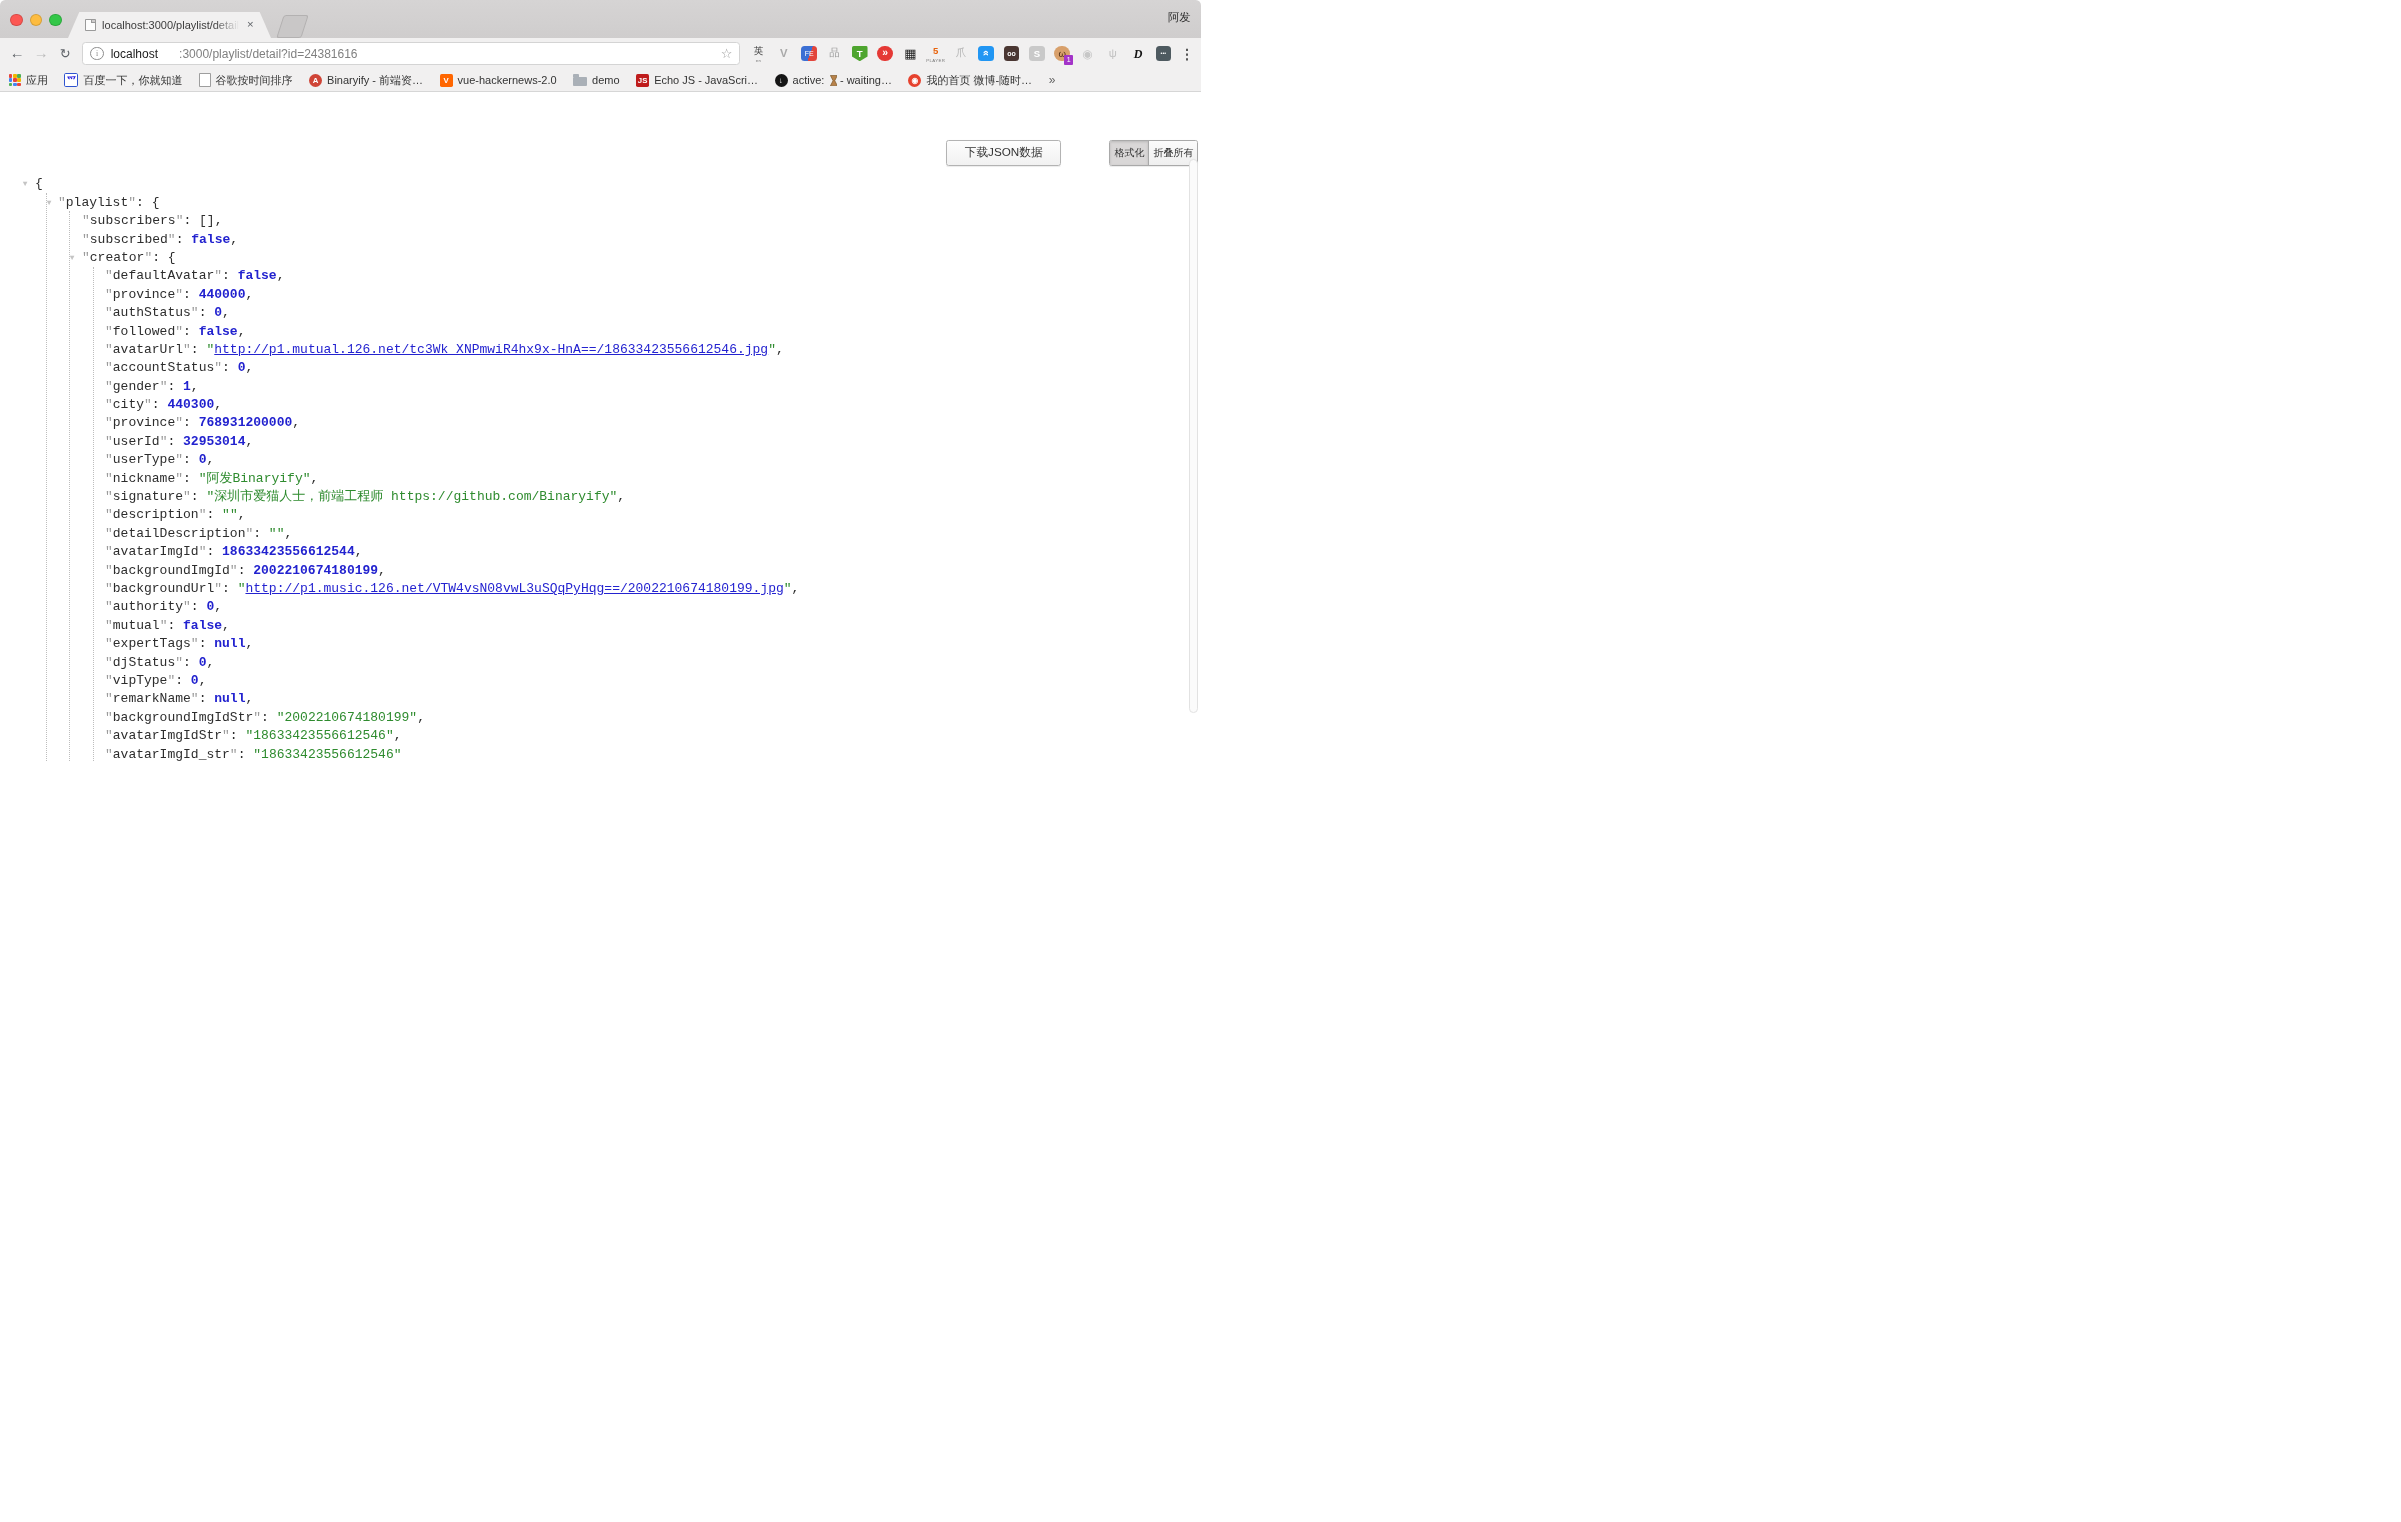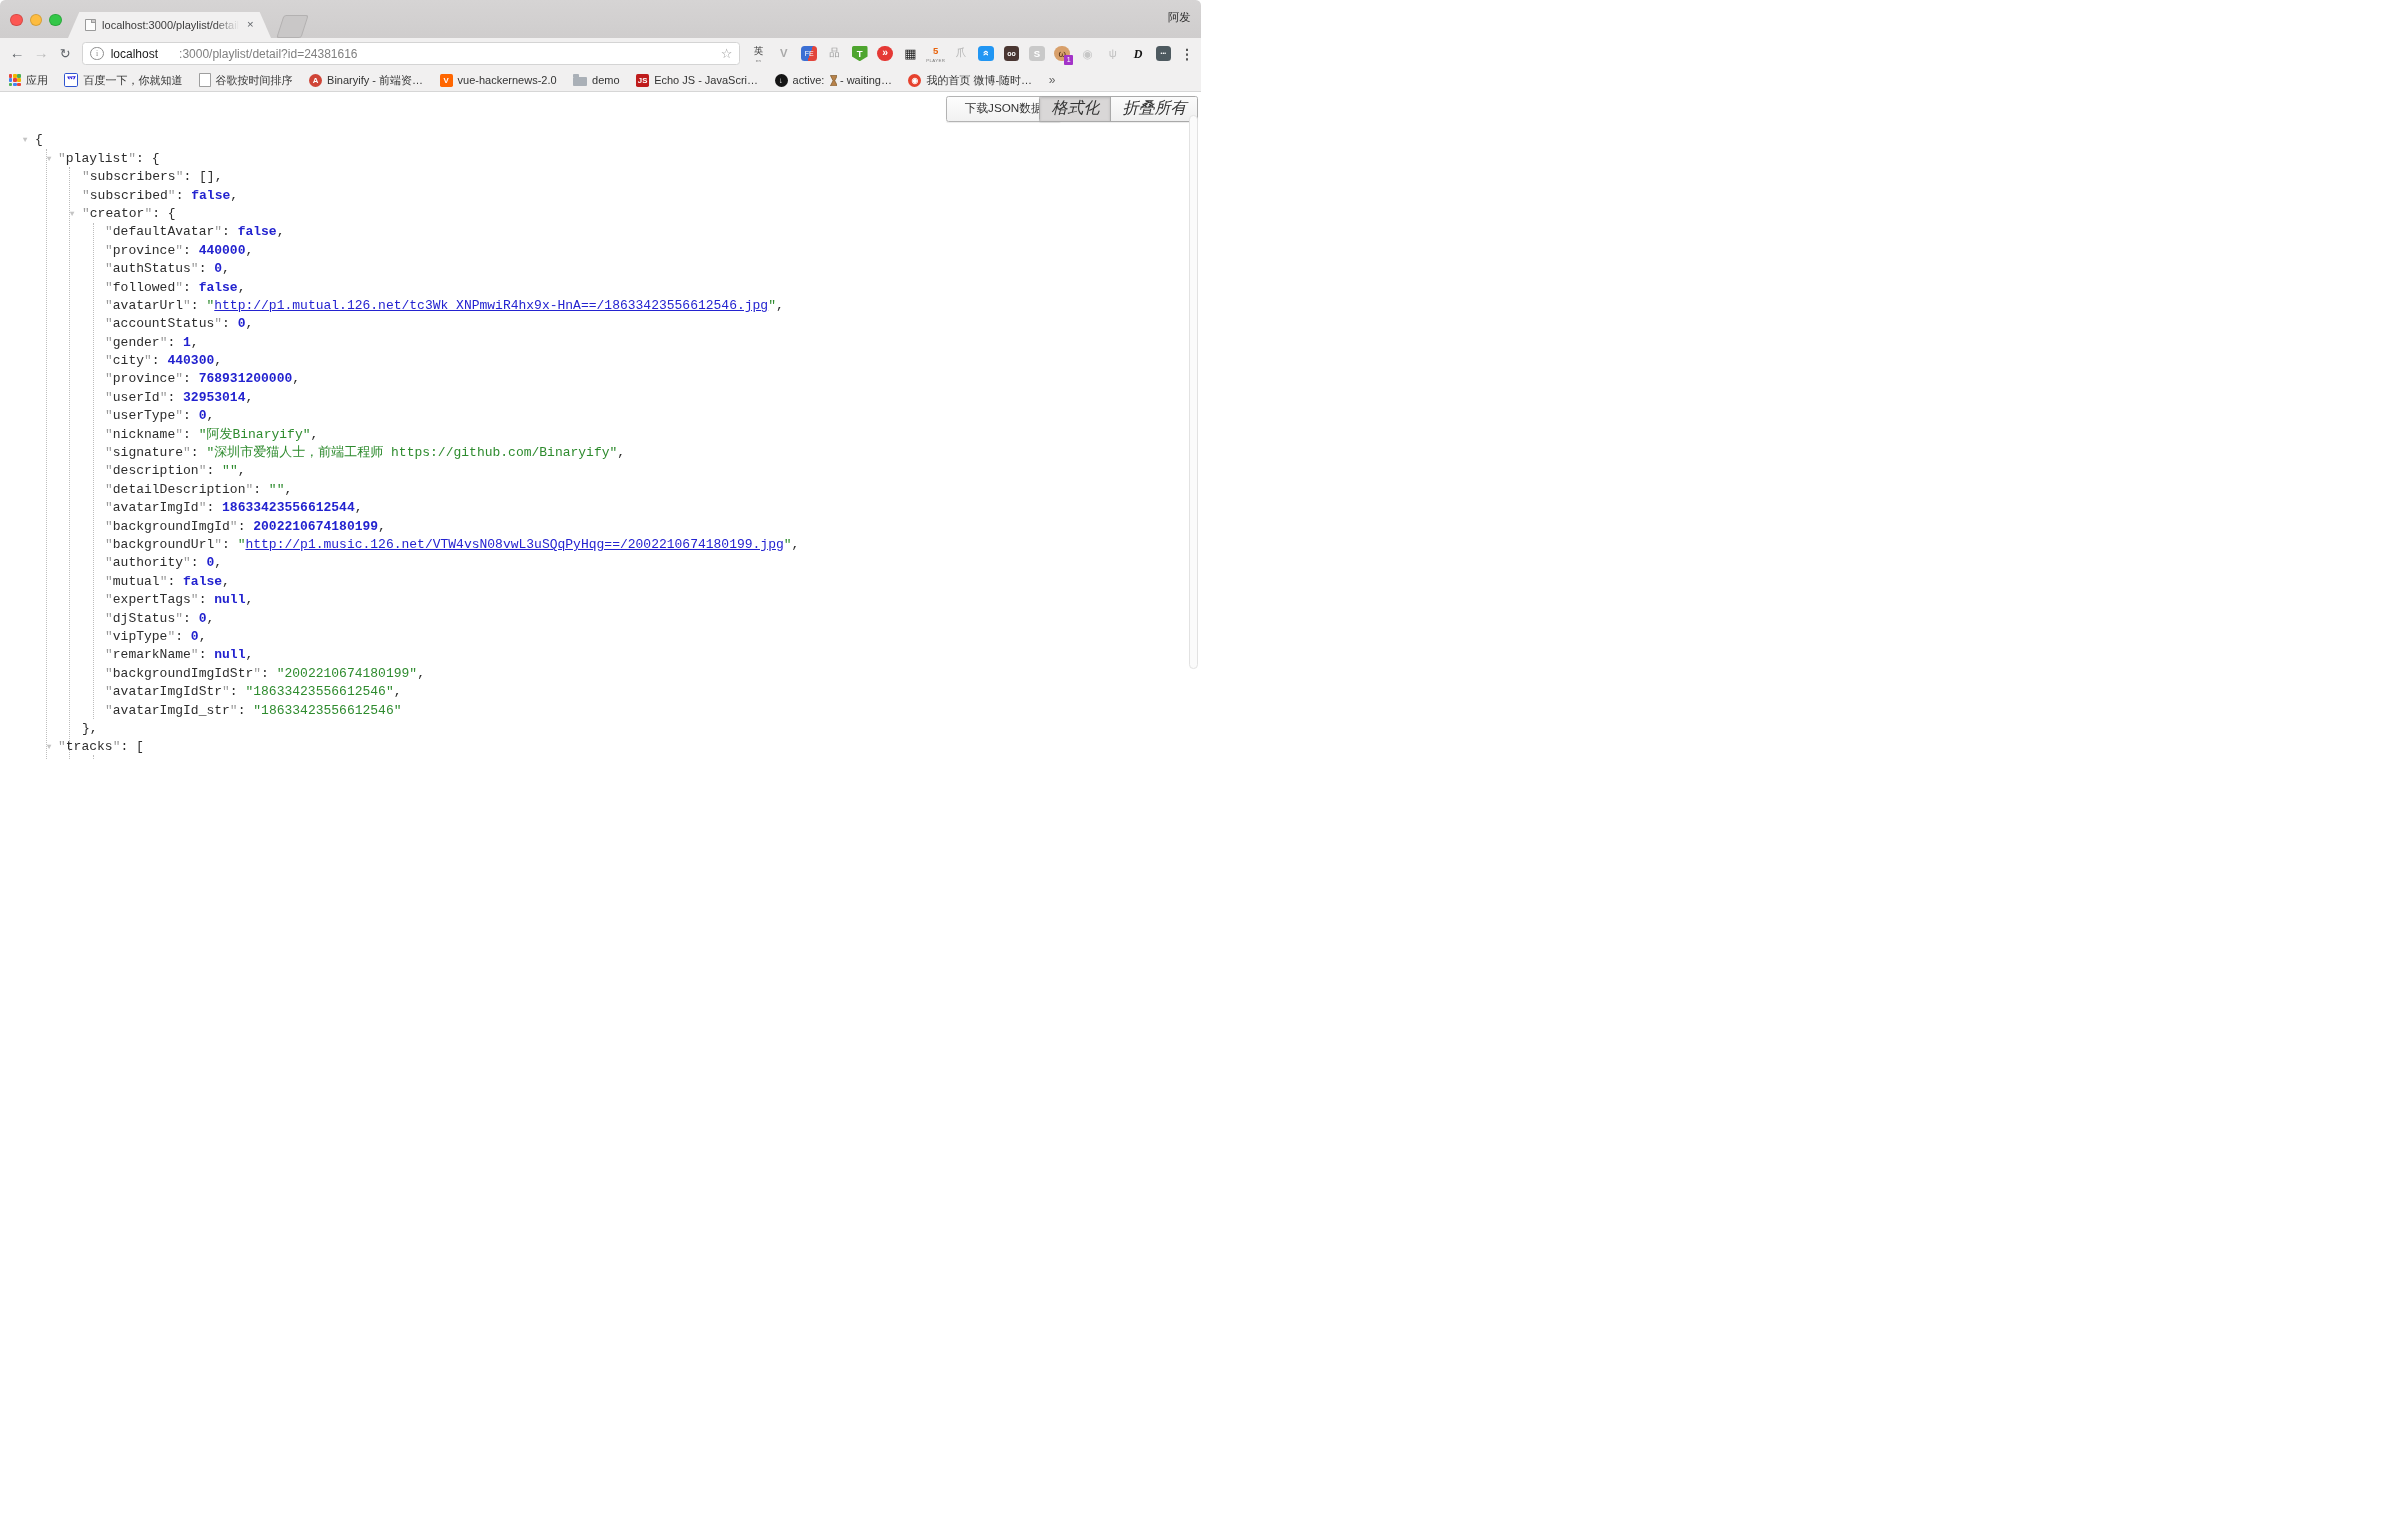--- a/index.html
+++ b/index.html
@@ -54,28 +54,28 @@
   .bi.circle{width:13px;height:13px;border-radius:50%;color:#fff;font-size:7.8px;line-height:13px;text-align:center;font-weight:bold;}
   .bi.square{width:13px;height:13px;border-radius:1.7px;color:#fff;font-size:7.8px;line-height:13px;text-align:center;font-weight:bold;}
   .bi.folder{width:14px;height:9.6px;background:#aab0b7;border-radius:0.9px;position:relative;margin-top:2.6px;}
   .bi.folder:before{content:'';position:absolute;top:-2.6px;left:0;width:6px;height:2.6px;background:#aab0b7;border-radius:0.9px 0.9px 0 0;}
   .overflow{margin-left:auto;font-size:12px;color:#666;flex:0 0 auto;}
   .other-bm{display:flex;align-items:center;margin-left:153px;flex:0 0 auto;}
   .other-bm .lbl{margin-left:5.2px;font-size:11px;color:#333;}
   .hg{margin:0 2.6px 0 5.2px;}
 
   
-  .content{position:relative;height:668px;background:#fff;overflow:hidden;}
+  .content{position:relative;height:668px;background:#fff;overflow:hidden;margin-top:44px;}
   .actions{position:absolute;top:3.5px;left:0;right:0;height:33px;}
   .btn{position:absolute;top:0;height:26px;box-sizing:border-box;font-size:11.7px;color:#333;
        background:linear-gradient(#fdfdfd,#f1f1f1);border:0.9px solid #b3b3b3;border-radius:2.6px;
        display:flex;align-items:center;justify-content:center;box-shadow:0 0.9px 0.9px rgba(0,0,0,.08);}
   .btn-download{right:140px;padding:0 17.4px;}
   .seg{position:absolute;top:0;right:2.6px;height:26px;display:flex;border:0.9px solid #a9a9a9;border-radius:2.6px;overflow:hidden;box-shadow:0 0.9px 0.9px rgba(0,0,0,.08);box-sizing:border-box;}
-  .seg .seg-btn{height:100%;display:flex;align-items:center;justify-content:center;font-size:16px;color:#333;padding:0 11px;box-sizing:border-box;font-style:italic;}
+  .seg .seg-btn{height:100%;display:flex;align-items:center;justify-content:center;font-size:10px;color:#333;padding:0 4px;box-sizing:border-box;}
   .seg .pressed{background:#d9d7d7;box-shadow:inset 0 0.9px 2.6px rgba(0,0,0,.15);}
   .seg .plain{background:linear-gradient(#fbfbfb,#efefef);border-left:0.9px solid #a9a9a9;}
 
   
   .json{position:absolute;top:39px;left:0;right:0;bottom:0;overflow:hidden;
         font-family:"Liberation Mono","DejaVu Sans Mono",monospace;font-size:13px;}
   .jl{position:relative;height:18.4px;line-height:18.4px;white-space:pre;}
   .ar{position:absolute;top:0;width:12px;text-align:center;font-size:7.8px;color:var(--jc-arrow);}
   .k{color:var(--jc-key);}
   .q{color:var(--jc-quote);}

